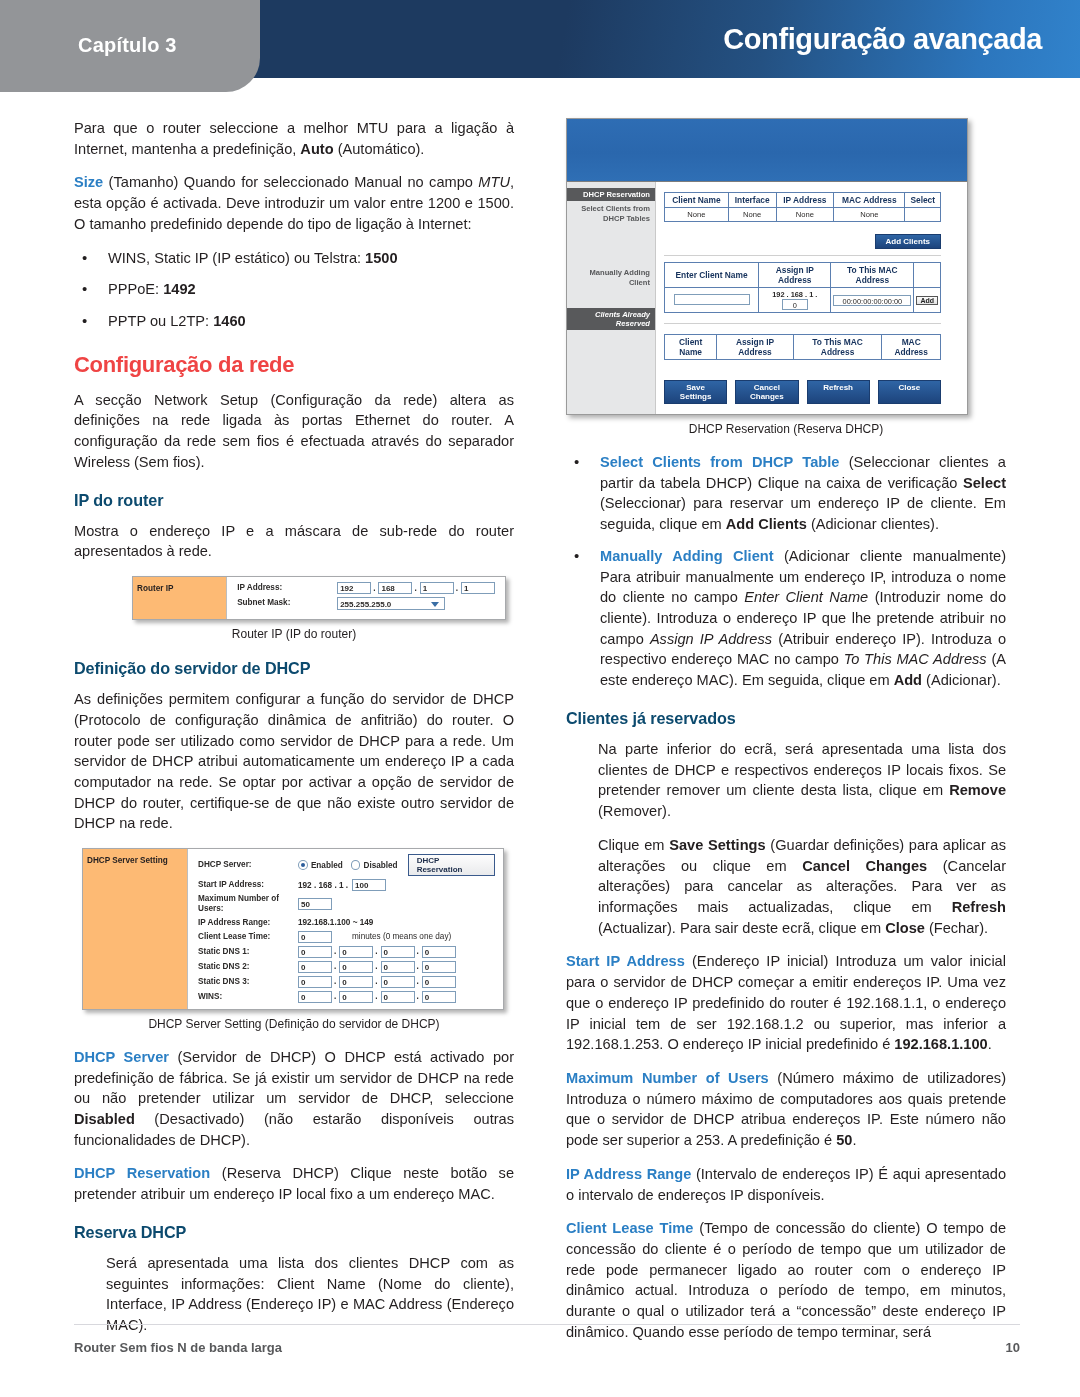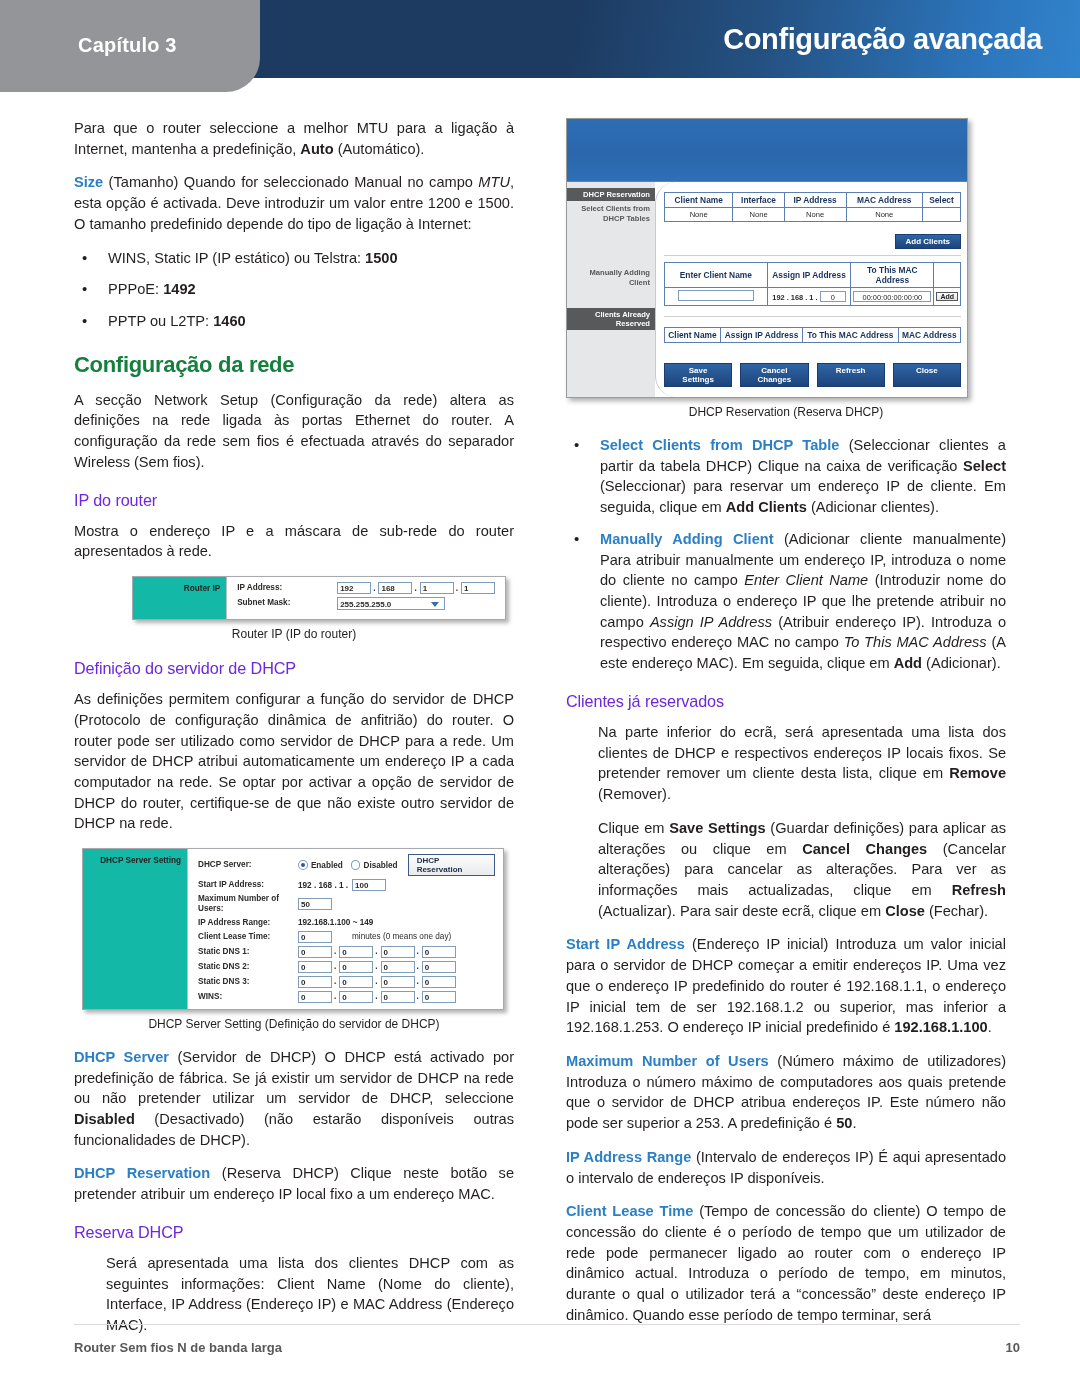--- a/index.html
+++ b/index.html
@@ -81,28 +81,28 @@
     text-justify: inter-word;
     color: #231f20;
   }
   p.body:last-child { margin-bottom: 0; }
 
   h2.sec {
     margin: 20px 0 12px 0;
     font-size: 22px;
     font-weight: bold;
     letter-spacing: -0.3px;
-    color: #15803d;
+    color: #ef4444;
   }
   h3.sub {
     margin: 18px 0 11px 0;
     font-size: 16.2px;
-    font-weight: normal;
+    font-weight: bold;
     letter-spacing: -0.1px;
-    color: #6d28d9;
+    color: #0c4a6e;
   }
   .kw { color: #2b7fc4; font-weight: bold; }
   .b  { font-weight: bold; }
   .i  { font-style: italic; }
 
   ul.bullets {
     margin: 4px 0 10px 0;
     padding: 0;
     list-style: none;
   }
@@ -135,25 +135,25 @@
 
   
   .ui-shot {
     background: #ffffff;
     border: 1px solid #a7a9ac;
     box-shadow: 3px 3px 4px rgba(0,0,0,0.30);
     position: relative;
   }
   .ui-row { display: flex; }
   .ui-sidelabel {
-    background: #14b8a6;
+    background: #fdba74;
     color: #231f20;
     font-size: 8.2px;
     font-weight: bold;
-    text-align: right;
+    text-align: left;
     padding: 5px 6px 5px 4px;
     box-sizing: border-box;
   }
   .ui-body {
     flex: 1;
     padding: 5px 8px 6px 10px;
     box-sizing: border-box;
     border-left: 1px solid #bcbec0;
   }
   .fld-row {
@@ -258,23 +258,22 @@
   .resv-side-t {
     color: #58595b;
     font-size: 7.6px;
     font-weight: bold;
     text-align: right;
     padding: 1px 5px;
     line-height: 1.3;
   }
   .resv-content {
     flex: 1;
-    padding: 6px 6px 10px 8px;
+    padding: 6px 26px 10px 8px;
     border-left: 1px solid #c9c9c9;
-    border-radius: 21px;
   }
   table.resv {
     border-collapse: collapse;
     width: 100%;
     margin-top: 4px;
   }
   table.resv th, table.resv td {
     border: 1px solid #5b7fb0;
     font-size: 8px;
     text-align: center;
@@ -496,21 +495,21 @@
 <div class="col col-right">
 
   <div class="figure" style="margin-top:0;">
     <div class="resv-shot">
       <div class="resv-topbar"></div>
       <div class="resv-main">
         <div class="resv-side">
           <div class="resv-side-h">DHCP Reservation</div>
           <div class="resv-side-t">Select Clients from DHCP Tables</div>
           <div class="resv-side-t" style="margin-top:42px;">Manually Adding Client</div>
-          <div class="resv-side-h" style="margin-top:20px;">Clients Already Reserved</div>
+          <div class="resv-side-h" style="margin-top:20px;font-style:italic;">Clients Already Reserved</div>
         </div>
         <div class="resv-content">
 
           <table class="resv">
             <tbody>
                 <tr>
               <th>Client Name</th>
               <th>Interface</th>
               <th>IP Address</th>
               <th>MAC Address</th>

